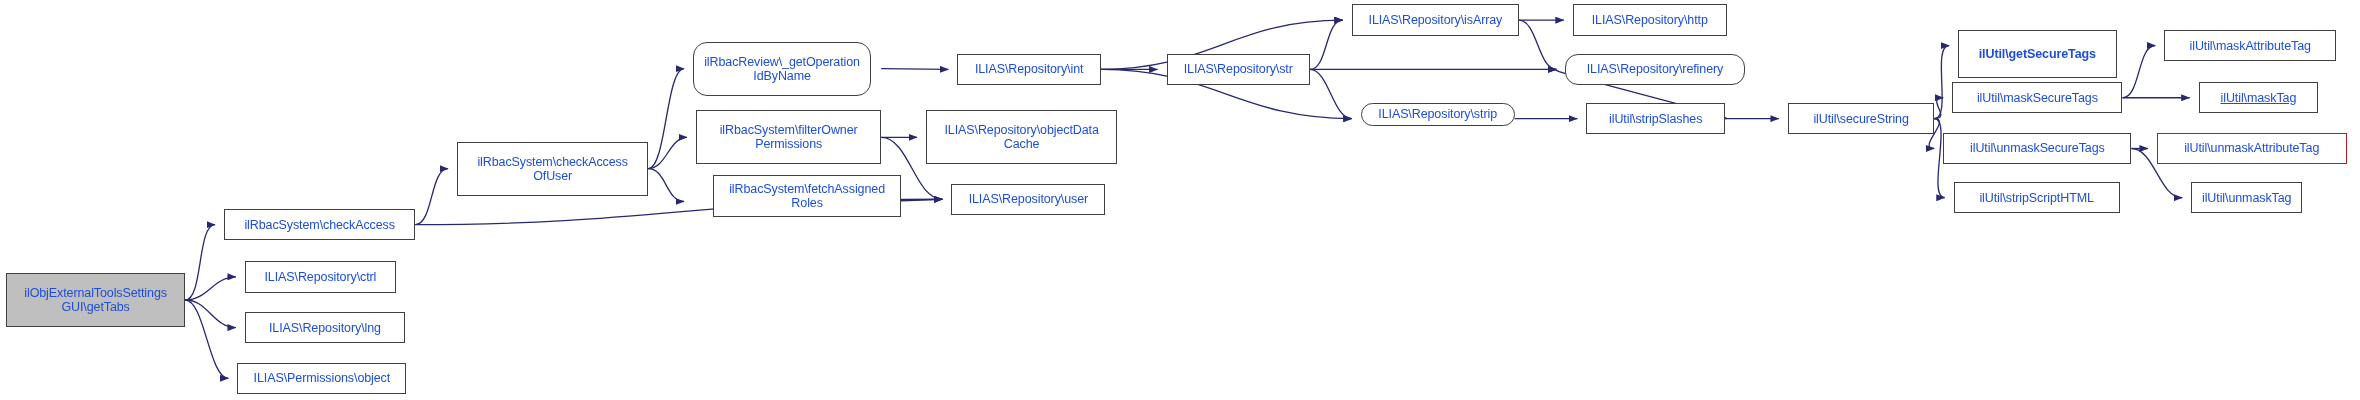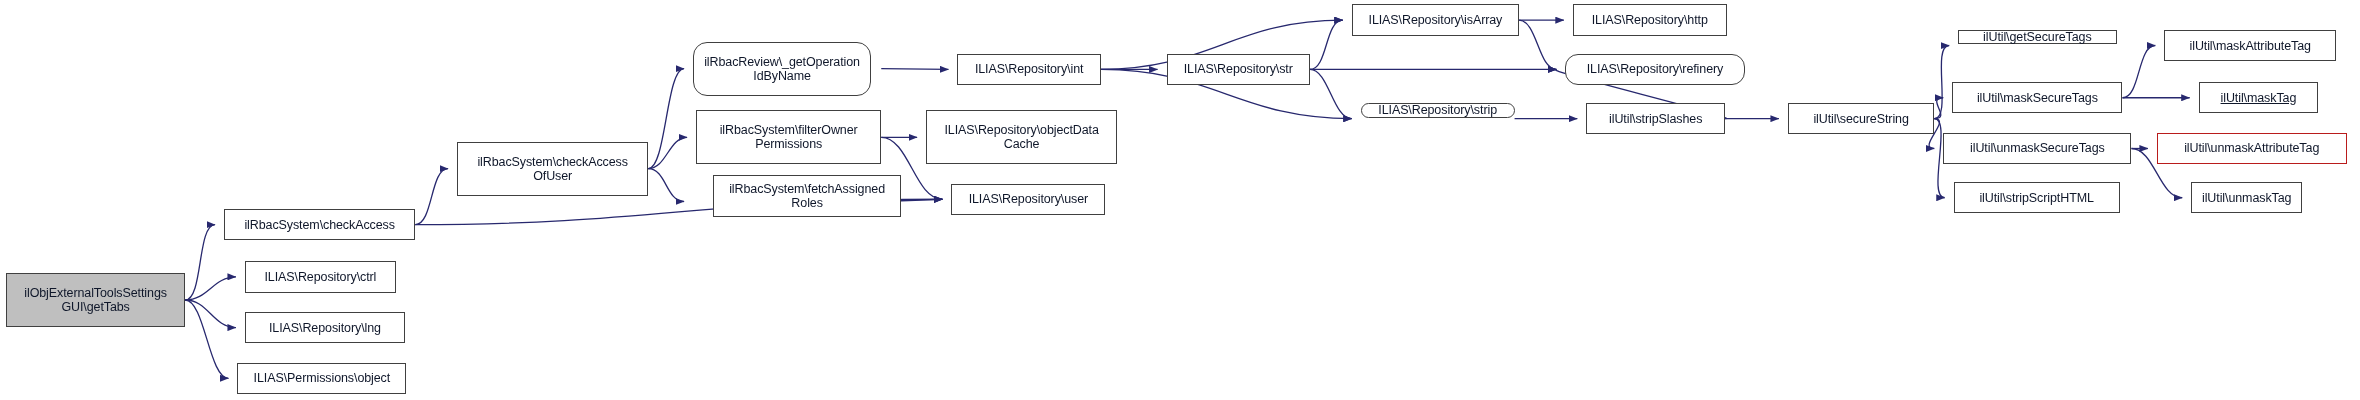--- a/index.html
+++ b/index.html
@@ -14,21 +14,21 @@
   svg.edges{position:absolute;left:0;top:0;width:2360px;height:400px;pointer-events:none;}
   .node{
     position:absolute;
     box-sizing:border-box;
     display:flex;
     align-items:center;
     justify-content:center;
     text-align:center;
     font-size:12.5px;
     line-height:14px;
-    color:#0f172a;
+    color:#1d4ed8;
     background:#ffffff;
     border:1px solid #404040;
     white-space:pre-line;
     letter-spacing:-0.1px;
   }
   .node.root{
     background:#bfbfbf;
     border:1px solid #404040;
   }
   .node.highlight{
@@ -96,24 +96,24 @@
       <div class="node" style="left: 713px; top: 174.627px; width: 188.203px; height: 42px;">ilRbacSystem\fetchAssigned
 Roles</div>
       <div class="node" style="left: 926.076px; top: 110.448px; width: 191.19px; height: 53.7313px;">ILIAS\Repository\objectData
 Cache</div>
       <div class="node" style="left: 951.468px; top: 183.582px; width: 153.848px; height: 31.3433px;">ILIAS\Repository\user</div>
       <div class="node" style="left: 957.443px; top: 53.7313px; width: 143.392px; height: 31.3433px;">ILIAS\Repository\int</div>
       <div class="node" style="left: 1166.56px; top: 53.7313px; width: 143.392px; height: 31.3433px;">ILIAS\Repository\str</div>
       <div class="node" style="left: 1351.77px; top: 4.47761px; width: 167.291px; height: 31.3433px;">ILIAS\Repository\isArray</div>
       <div class="node" style="left: 1572.84px; top: 4.47761px; width: 153.848px; height: 31.3433px;">ILIAS\Repository\http</div>
       <div class="node" style="left: 1565.37px; top: 53.7313px; width: 179.241px; height: 31.3433px; border-radius: 13px;">ILIAS\Repository\refinery</div>
-      <div class="node" style="left: 1360.73px; top: 102.985px; width: 153.848px; height: 15px; border-radius: 14px;">ILIAS\Repository\strip</div>
+      <div class="node" style="left: 1360.73px; top: 102.985px; width: 153.848px; height: 23px; border-radius: 14px;">ILIAS\Repository\strip</div>
       <div class="node" style="left: 1586.28px; top: 102.985px; width: 138.911px; height: 31.3433px;">ilUtil\stripSlashes</div>
       <div class="node" style="left: 1787.92px; top: 102.985px; width: 146.38px; height: 31.3433px;">ilUtil\secureString</div>
-      <div class="node" style="left: 1958.2px; top: 29.8507px; width: 158.329px; height: 14px;">ilUtil\getSecureTags</div>
+      <div class="node" style="left: 1958.2px; top: 29.8507px; width: 158.329px; height: 48px; font-weight: bold;">ilUtil\getSecureTags</div>
       <div class="node" style="left: 1952.23px; top: 82.0896px; width: 170.278px; height: 31.3433px;">ilUtil\maskSecureTags</div>
       <div class="node" style="left: 1943.27px; top: 132.836px; width: 188.203px; height: 31.3433px;">ilUtil\unmaskSecureTags</div>
       <div class="node" style="left: 1953.72px; top: 182.09px; width: 165.797px; height: 31.3433px;">ilUtil\stripScriptHTML</div>
       <div class="node" style="left: 2164.33px; top: 29.8507px; width: 171.772px; height: 31.3433px;">ilUtil\maskAttributeTag</div>
       <div class="node" style="left: 2198.68px; top: 82.0896px; width: 119.494px; height: 31.3433px; text-decoration: underline;">ilUtil\maskTag</div>
       <div class="node highlight" style="left: 2156.86px; top: 132.836px; width: 189.696px; height: 31.3433px;">ilUtil\unmaskAttributeTag</div>
       <div class="node" style="left: 2191.22px; top: 182.09px; width: 111px; height: 31.3433px;">ilUtil\unmaskTag</div>
     </div>
 </div>
 

